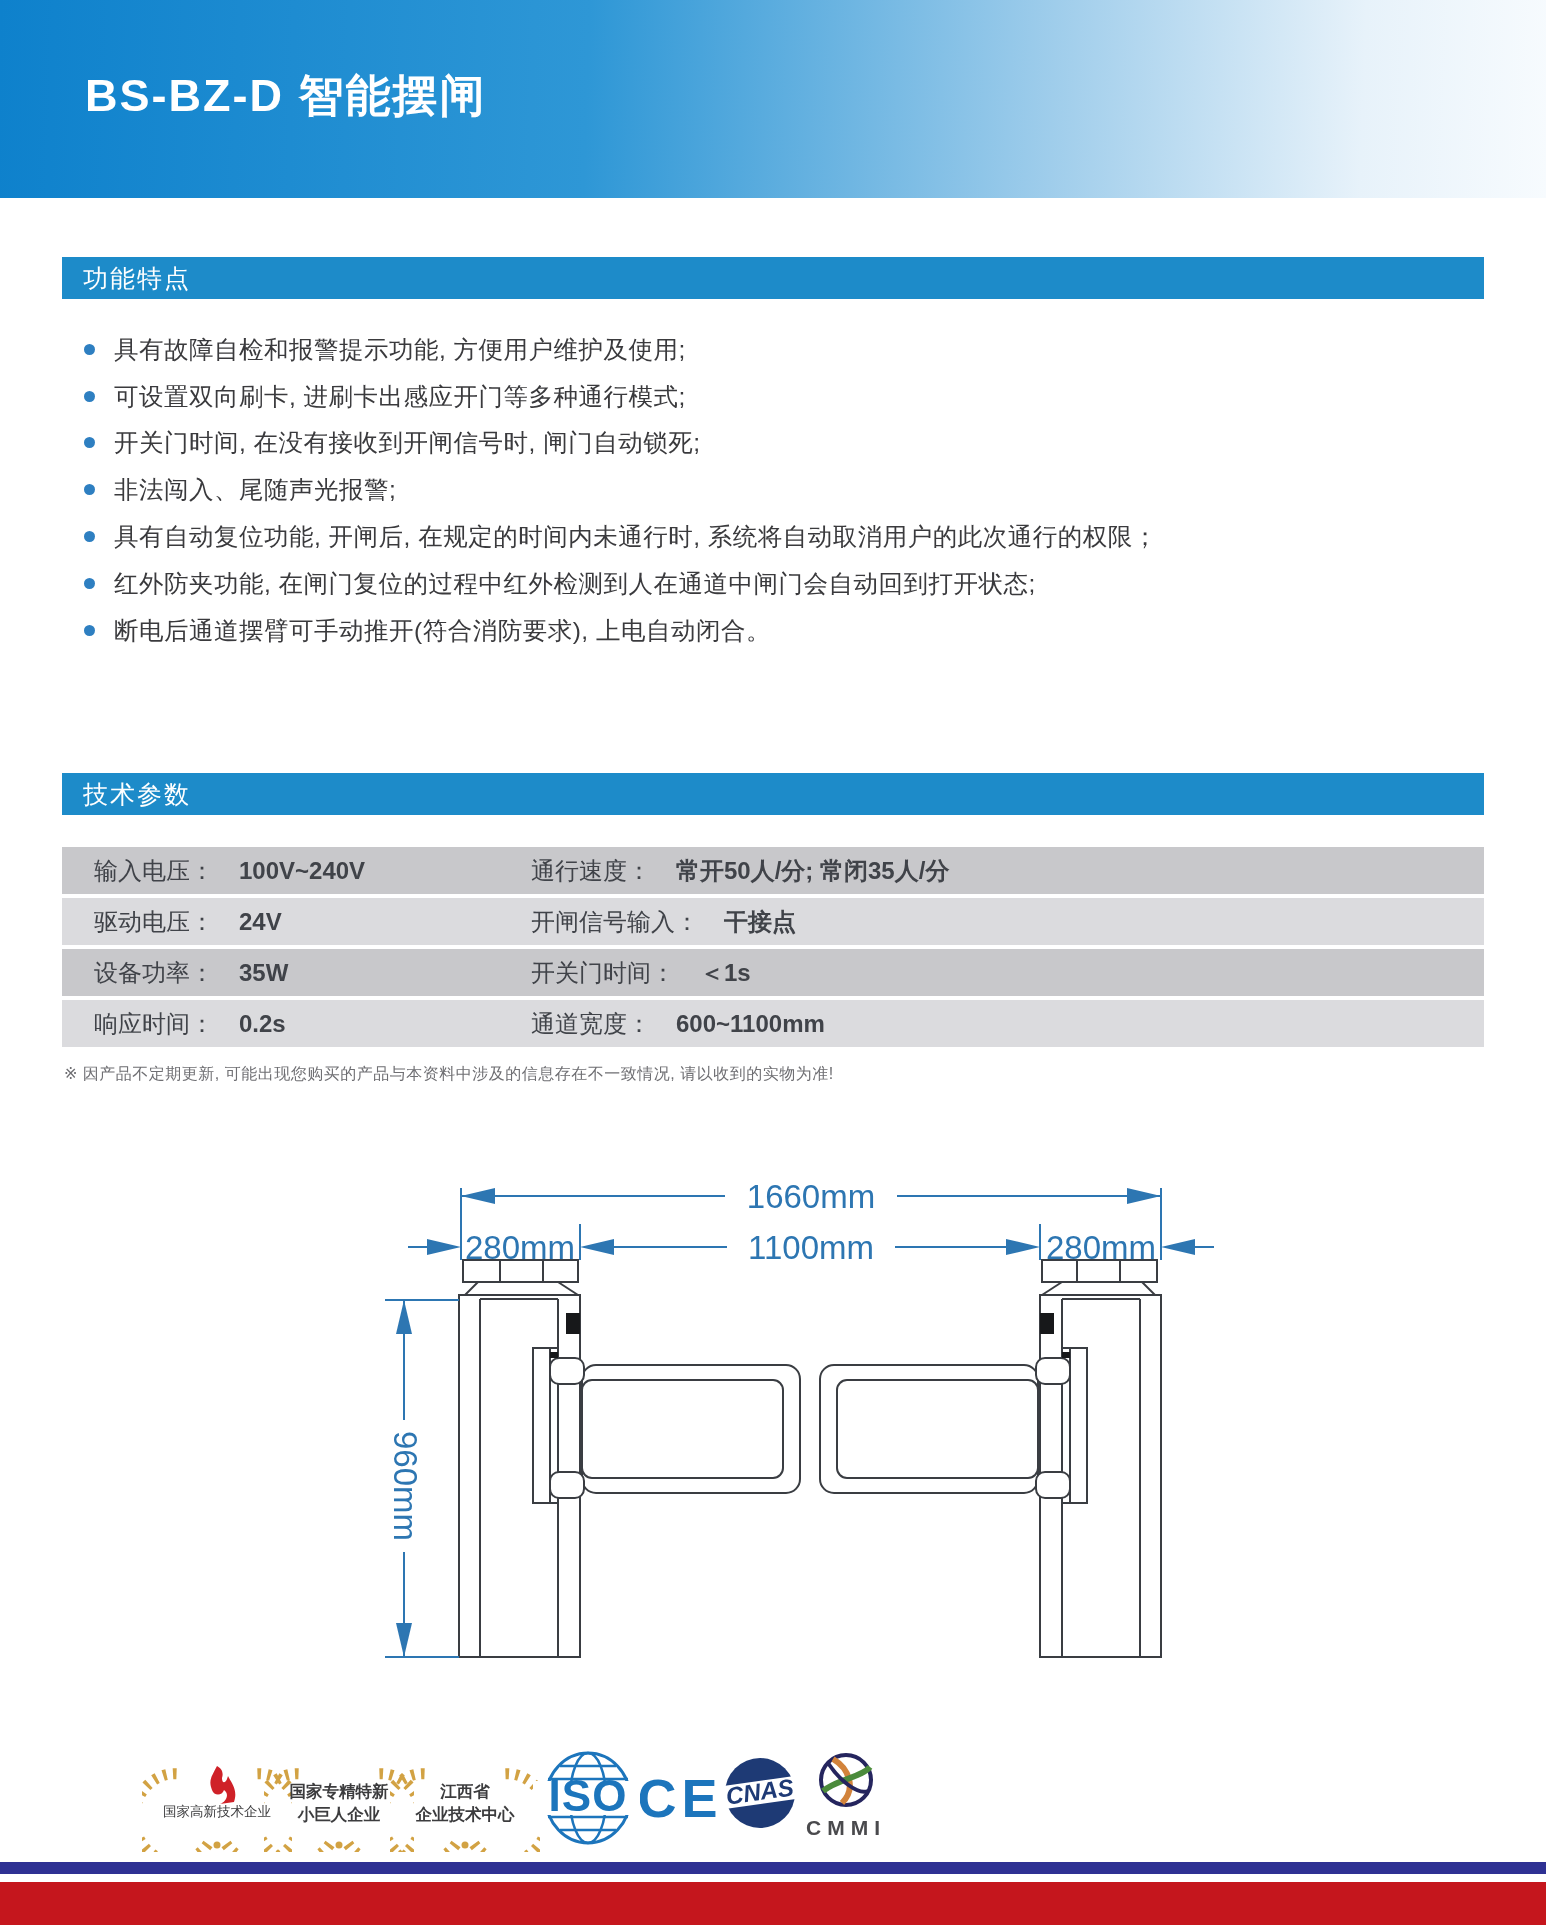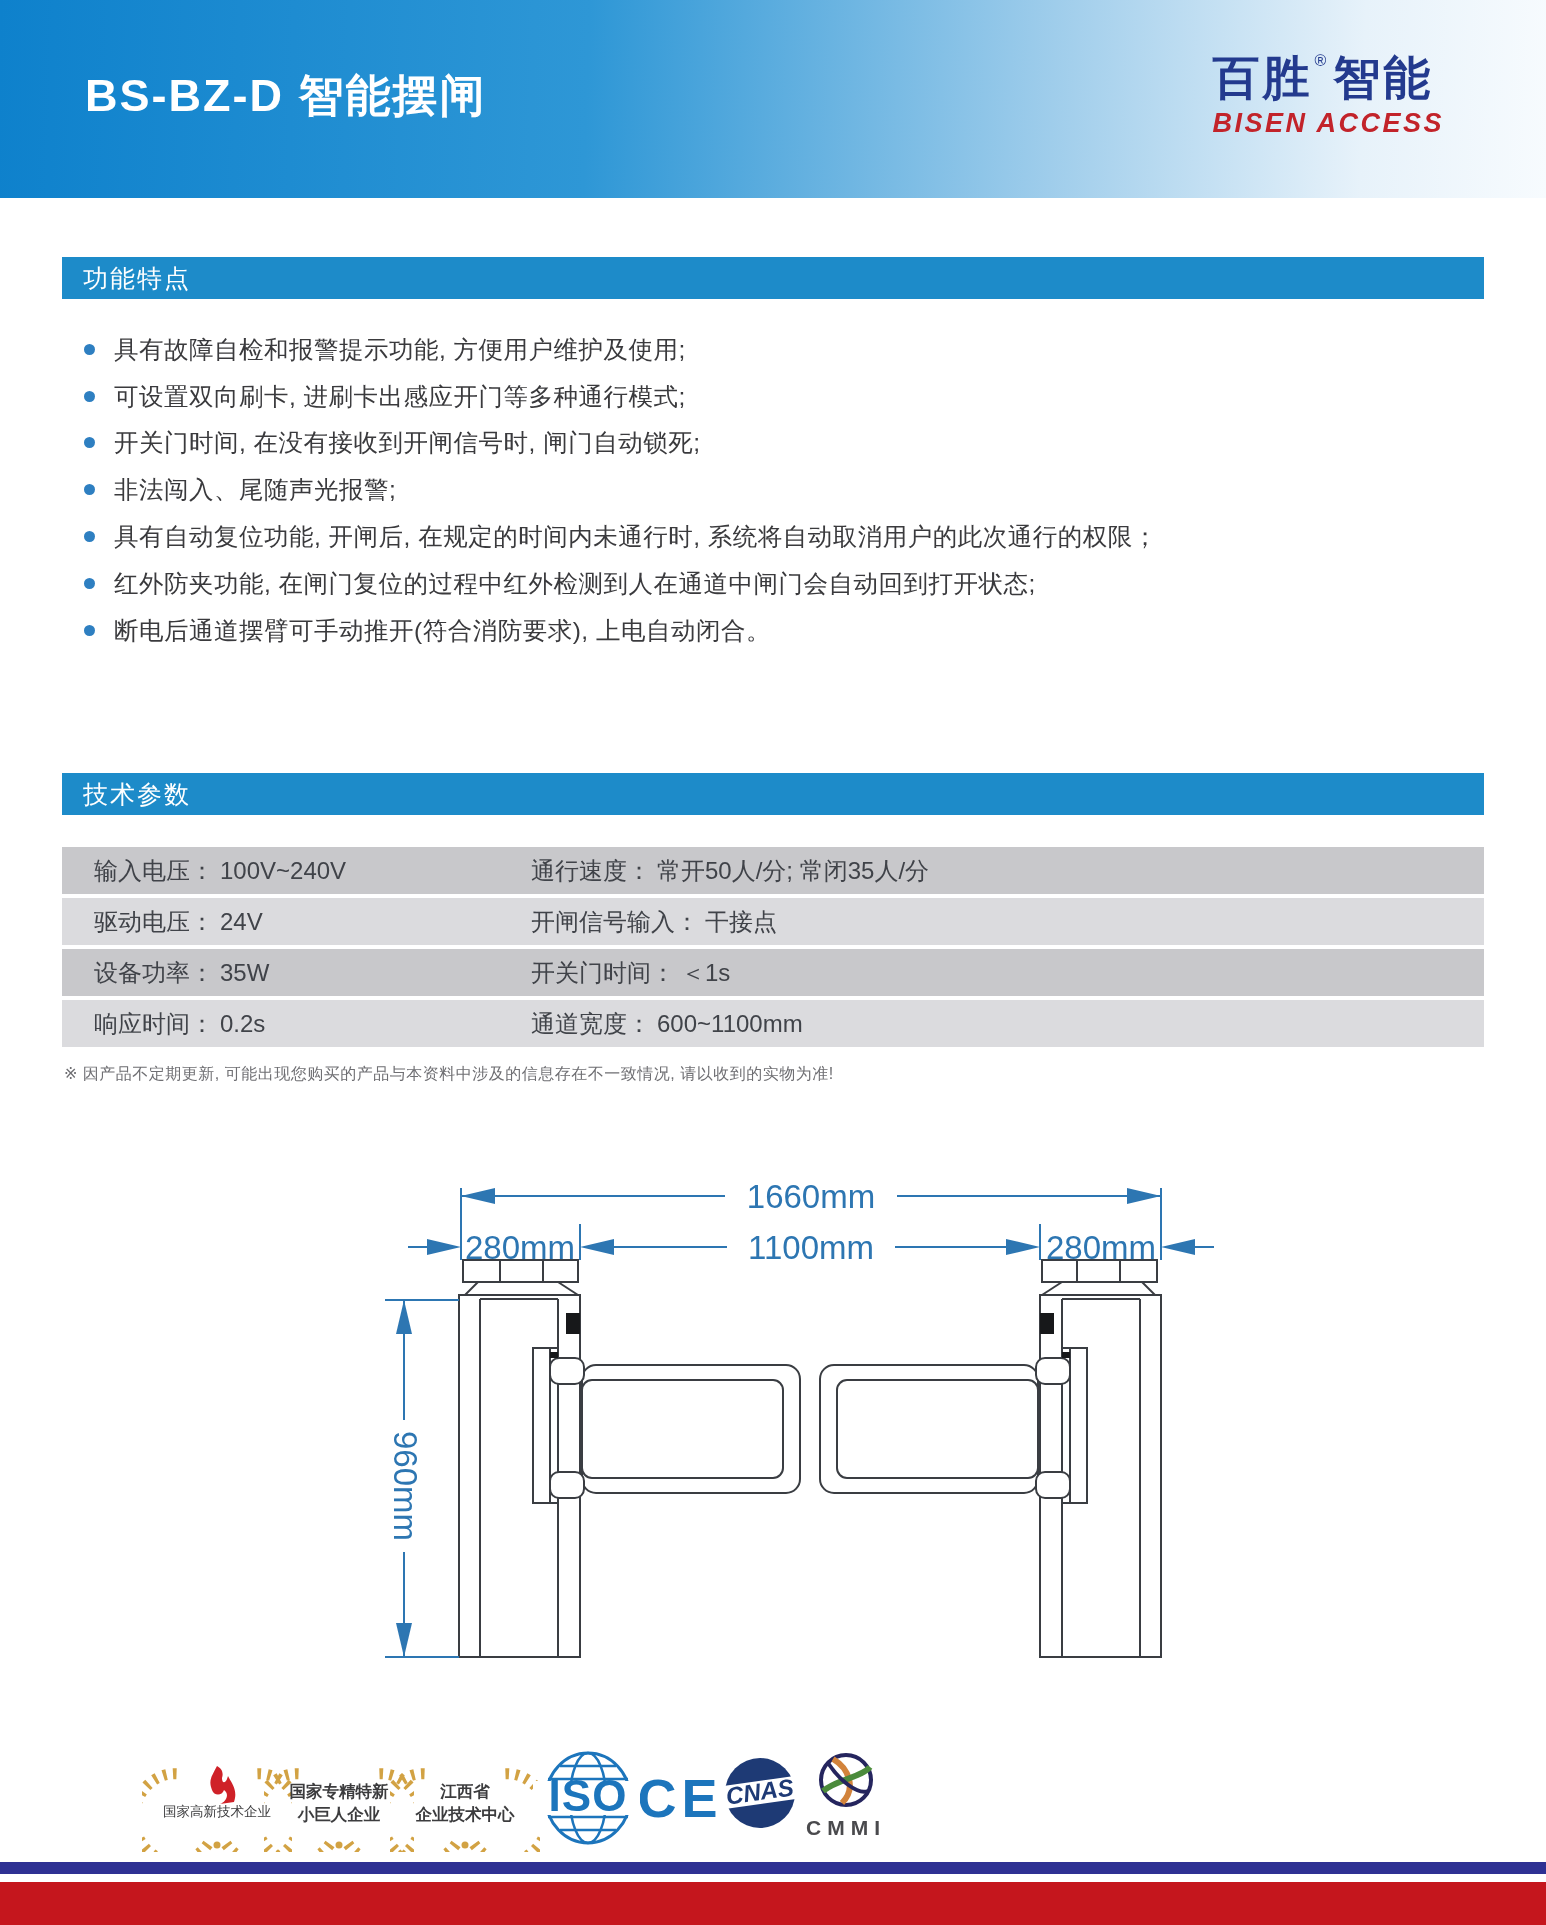--- a/index.html
+++ b/index.html
@@ -27,21 +27,21 @@
   .dot{width:11px;height:11px;border-radius:50%;background:#2e7fc1;margin-right:19px;flex:0 0 auto;}
 
   
   .specs{position:absolute;left:62px;top:847px;width:1422px;}
   .spec-row{height:47px;margin-bottom:4px;display:flex;align-items:center;font-size:24px;color:#404349;}
   .spec-row.dark{background:#c8c8cb;}
   .spec-row.light{background:#dbdbde;}
   .cell{display:flex;align-items:center;box-sizing:border-box;}
   .cell-left{width:469px;padding-left:32px;}
   .cell-right{flex:1;}
-  .spec-value{margin-left:6px;}
+  .spec-value{margin-left:25px;font-weight:bold;}
 
   .note{position:absolute;left:64px;top:1064px;margin:0;font-size:16px;color:#6f6f73;letter-spacing:0.5px;}
 
   
   .diagram{position:absolute;left:300px;top:1180px;}
   .diagram text{font-family:"Liberation Sans","DejaVu Sans",sans-serif;}
 
   
   .footer-logos{position:absolute;left:0;top:1745px;width:1546px;height:115px;}
   .flogo{position:absolute;}
@@ -52,24 +52,20 @@
   .stripe-blue{position:absolute;left:0;top:1862px;width:1546px;height:12px;background:#2e3193;}
   .stripe-red{position:absolute;left:0;top:1882px;width:1546px;height:43px;background:#c5161d;}
 </style>
 </head>
 <body>
 
 <div class="page">
 
   <header class="header">
     <h1 class="page-title">BS-BZ-D 智能摆闸</h1>
-    <div class="logo">
-      <div class="logo-cn"><span>百胜</span><sup>®</sup><span>智能</span></div>
-      <div class="logo-en">BISEN ACCESS</div>
-    </div>
   </header>
 
   <div class="bar bar1">
     <span>功能特点</span>
   </div>
   <ul class="features">
     <li>
         <span class="dot"></span>
         <span>具有故障自检和报警提示功能, 方便用户维护及使用;</span>
       </li>

